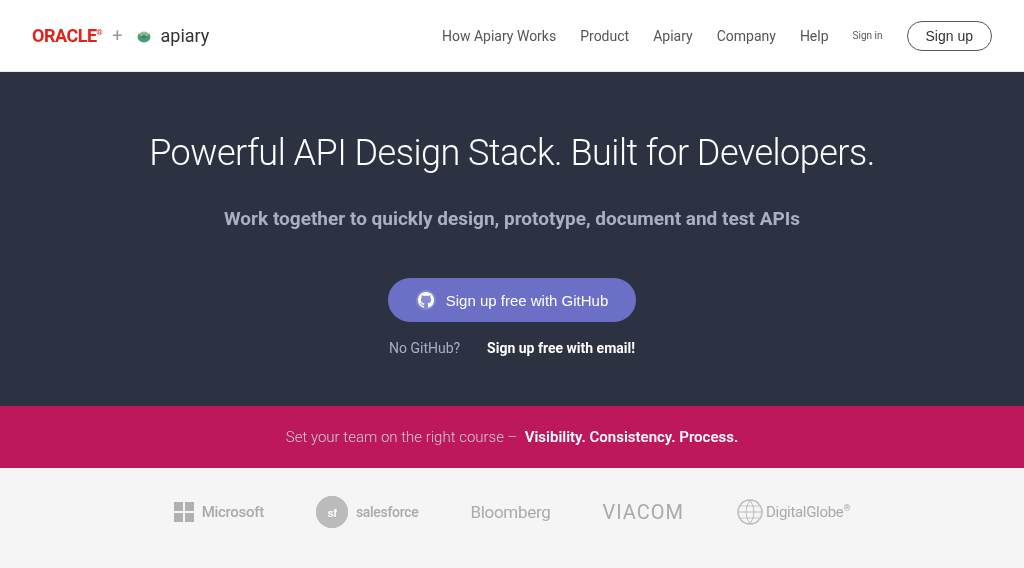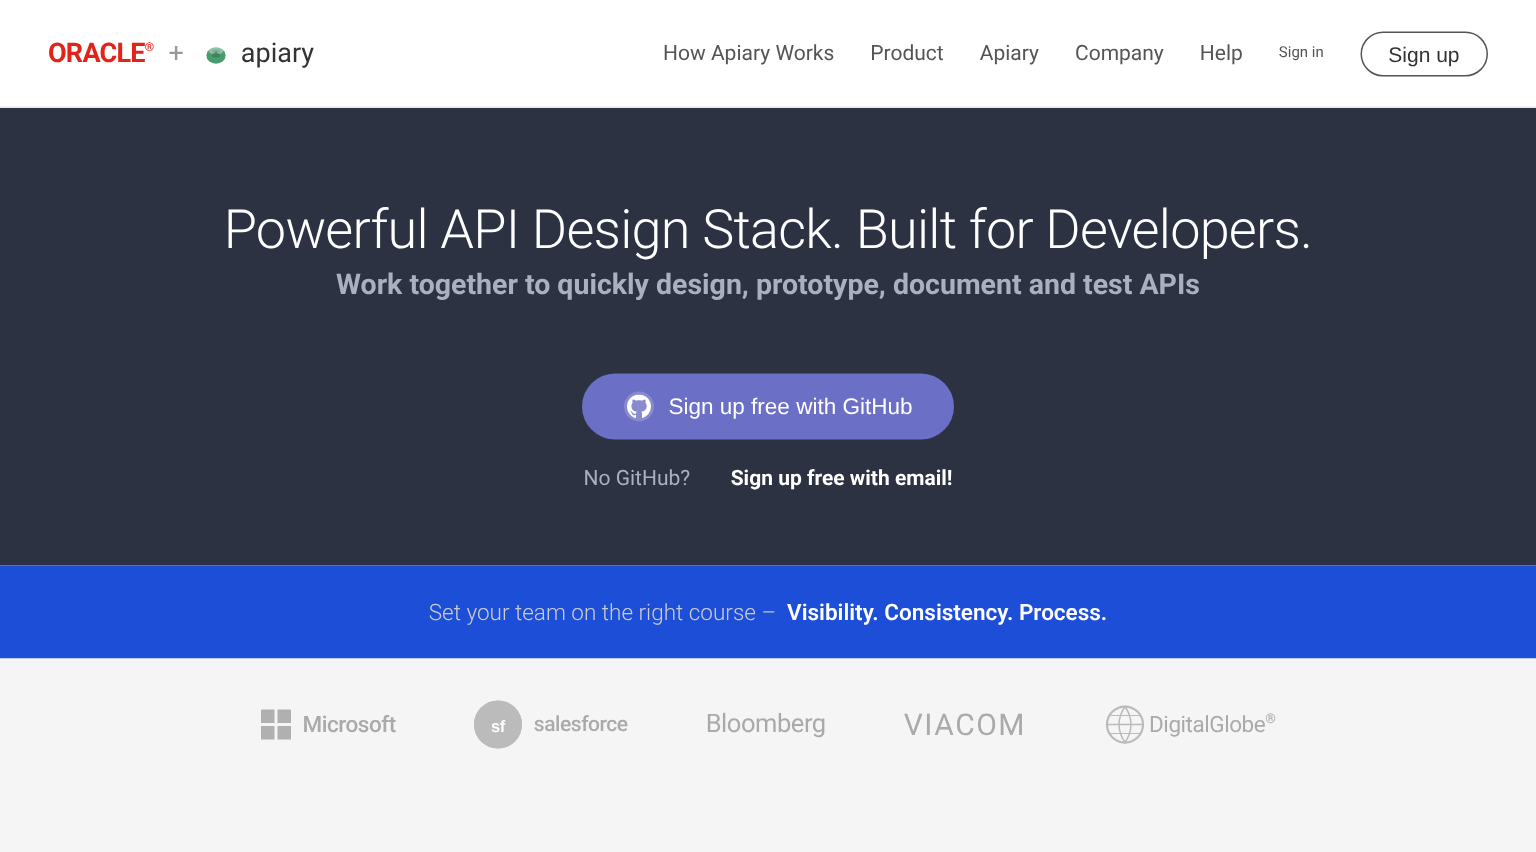--- a/index.html
+++ b/index.html
@@ -79,21 +79,21 @@
       text-align: center;
       display: flex;
       flex-direction: column;
       align-items: center;
     }
     .hero-title {
       color: #fff;
       font-size: 36px;
       font-weight: 300;
       line-height: 1.2;
-      margin-bottom: 3px;
+      margin-bottom: 32px;
       letter-spacing: -0.5px;
     }
     .hero-subtitle {
       color: #aab0c0;
       font-size: 19px;
       margin-bottom: 32px;
       font-weight: 700;
     }
     .github-btn {
       background: #6b6fc5;
@@ -124,21 +124,21 @@
       font-size: 14px;
     }
     .no-github-text strong {
       color: #fff;
       cursor: pointer;
       margin-left: 20px;
     }
 
     
     .tagline-band {
-      background: #1d4ed8;
+      background: #be185d;
       padding: 22px 32px;
       text-align: center;
     }
     .tagline-band p {
       color: #ccc;
       font-size: 15px;
       font-weight: 300;
     }
     .tagline-band strong {
       color: #fff;

